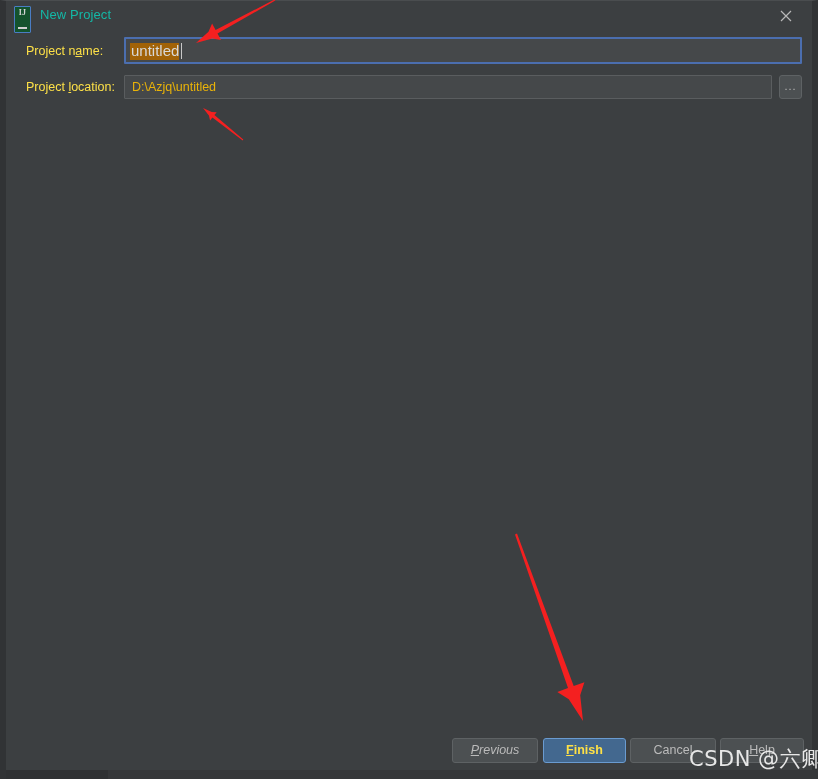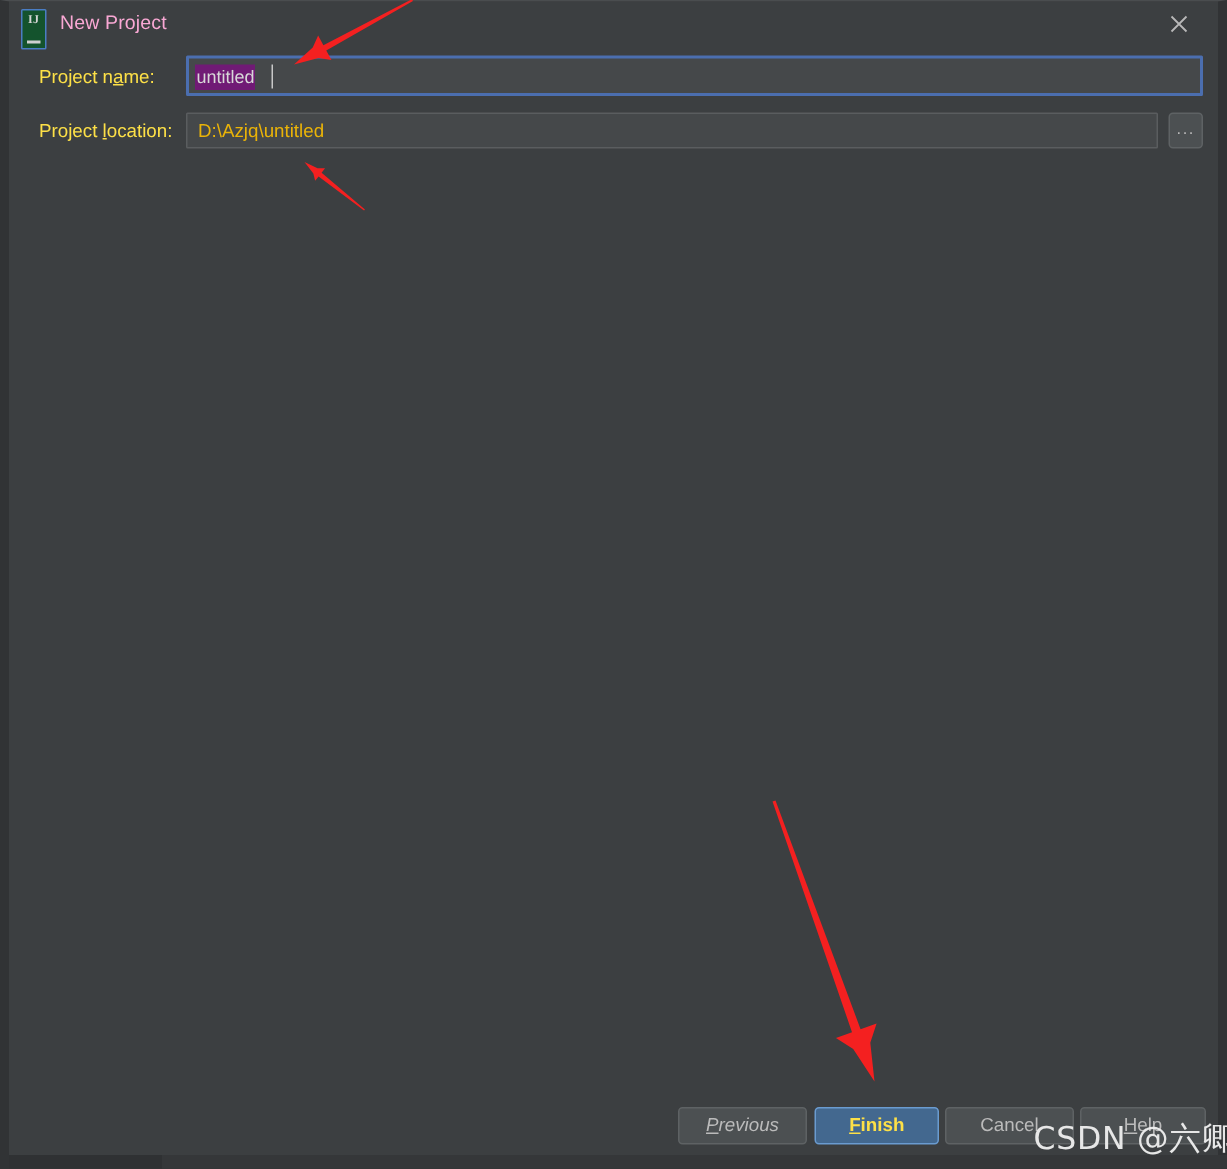--- a/index.html
+++ b/index.html
@@ -59,21 +59,21 @@
   #app-icon .ij-bar {
     position: absolute;
     left: 3px; bottom: 3px;
     width: 9px; height: 2px;
     background: #cfcfcf;
   }
   #window-title {
     position: absolute;
     left: 34px; top: 6px;
     font-size: 13px;
-    color: #f9a8d4;
+    color: #14b8a6;
     letter-spacing: 0.1px;
   }
   #close-button {
     position: absolute;
     right: 14px; top: 3px;
     width: 24px; height: 24px;
     cursor: pointer;
   }
   #close-button svg { display:block; margin: 6px 0 0 6px; }
 
@@ -96,23 +96,23 @@
     width: 678px; height: 27px;
     border: 2px solid #4b6eaf;
     background: #45484a;
     box-sizing: border-box;
     border-radius: 1px;
     cursor: text;
   }
   #project-name-value {
     position: absolute;
     left: 4px; top: 4px;
-    font-size: 12px;
+    font-size: 15px;
     color: #d8d8d8;
-    background: #701a75;
+    background: #a16207;
     padding: 1px 0 2px 1px;
     line-height: 14px;
     white-space: pre;
   }
   #name-caret {
     position: absolute;
     left: 55px; top: 4px;
     width: 1px; height: 16px;
     background: #c8c8c8;
   }

